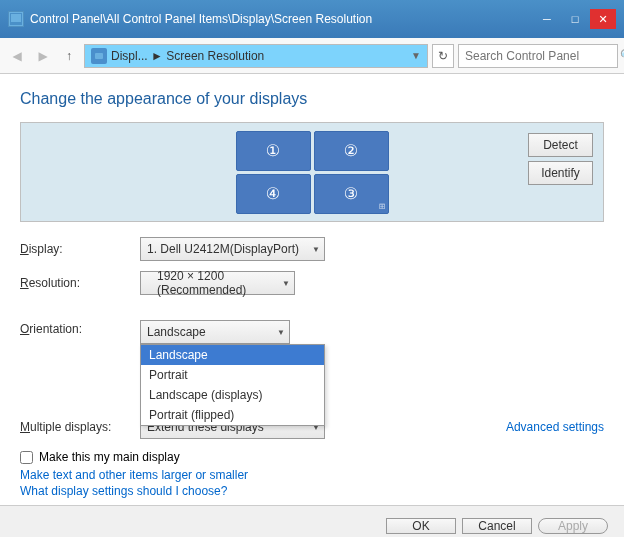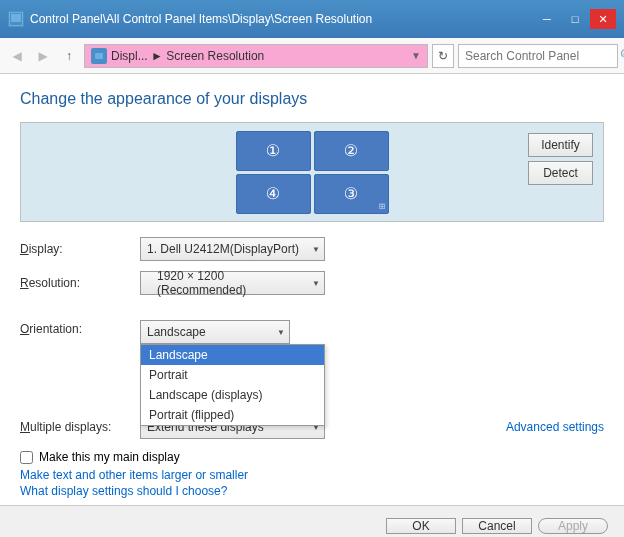--- a/index.html
+++ b/index.html
@@ -75,21 +75,21 @@
       justify-content: center;
       color: #555;
       font-size: 12px;
       border-radius: 2px;
     }
     .nav-btn.disabled { color: #bbb; cursor: default; }
     .address-path {
       flex: 1;
       height: 24px;
       border: 1px solid #bbb;
-      background: #f9a8d4;
+      background: #7dd3fc;
       display: flex;
       align-items: center;
       padding: 0 6px;
       font-size: 12px;
       color: #333;
     }
     .path-icon {
       width: 16px;
       height: 16px;
       background: #4a8fcc;
@@ -234,21 +234,21 @@
       font-size: 8px;
       color: #555;
       pointer-events: none;
     }
 
     .orientation-select {
       width: 150px;
       position: relative;
     }
     .display-select { width: 185px; position: relative; }
-    .resolution-select { width: 185px; position: relative; padding-left: 16px; }
+    .resolution-select { width: 155px; position: relative; padding-left: 16px; }
 
     
     .dropdown-popup {
       position: absolute;
       top: 24px;
       left: 0;
       z-index: 100;
       background: white;
       border: 1px solid #999;
       box-shadow: 2px 2px 4px rgba(0,0,0,0.15);
@@ -372,22 +372,22 @@
     <div class="displays-grid">
       <div class="display-block">①</div>
       <div class="display-block">②</div>
       <div class="display-block">④</div>
       <div class="display-block">
         ③
         <span class="display-icon-grid">⊞</span>
       </div>
     </div>
     <div class="detect-identify">
+      <button class="footer-btn">Detect</button>
       <button class="footer-btn">Identify</button>
-      <button class="footer-btn">Detect</button>
     </div>
   </div>
 
   <div class="form-row">
     <span class="form-label"><u>D</u>isplay:</span>
     <div class="form-control display-select">
       <span style="font-size:12px;color:#333;padding-right:16px;">1. Dell U2412M(DisplayPort)</span>
       <span class="dropdown-arrow">▼</span>
     </div>
   </div>

